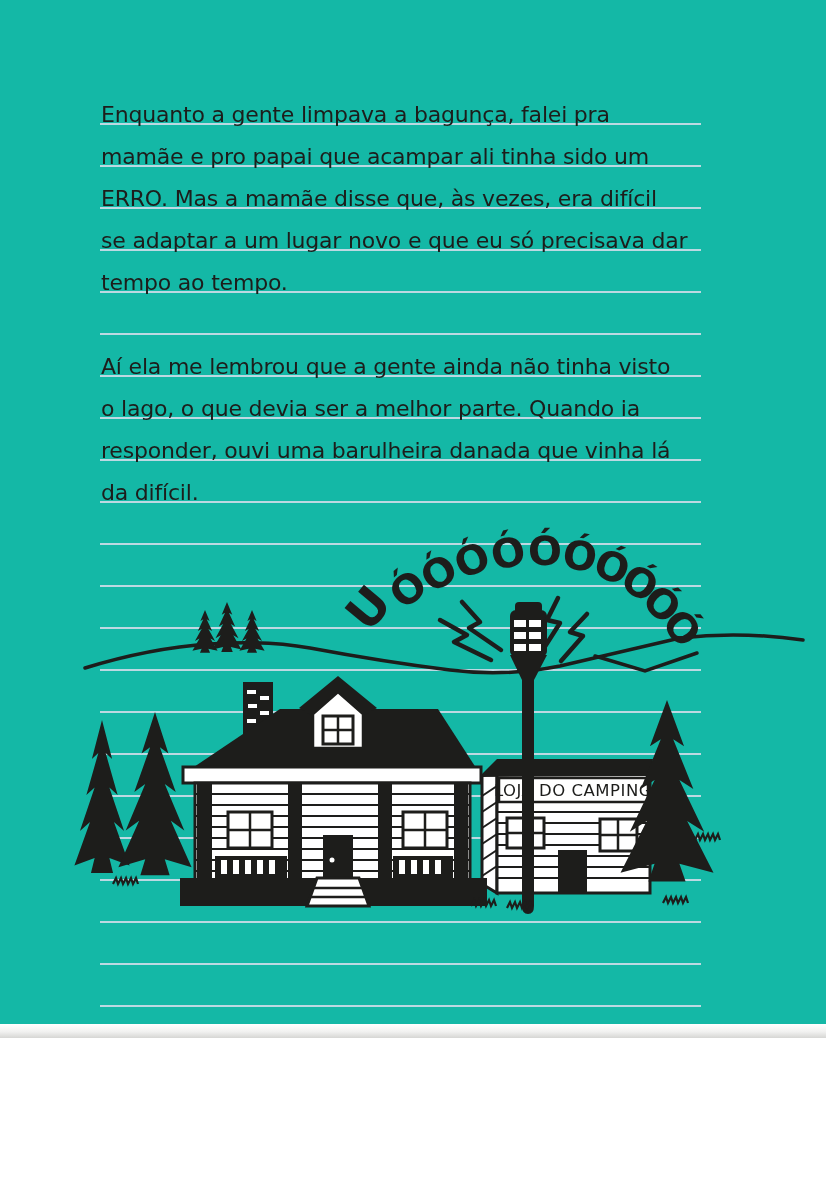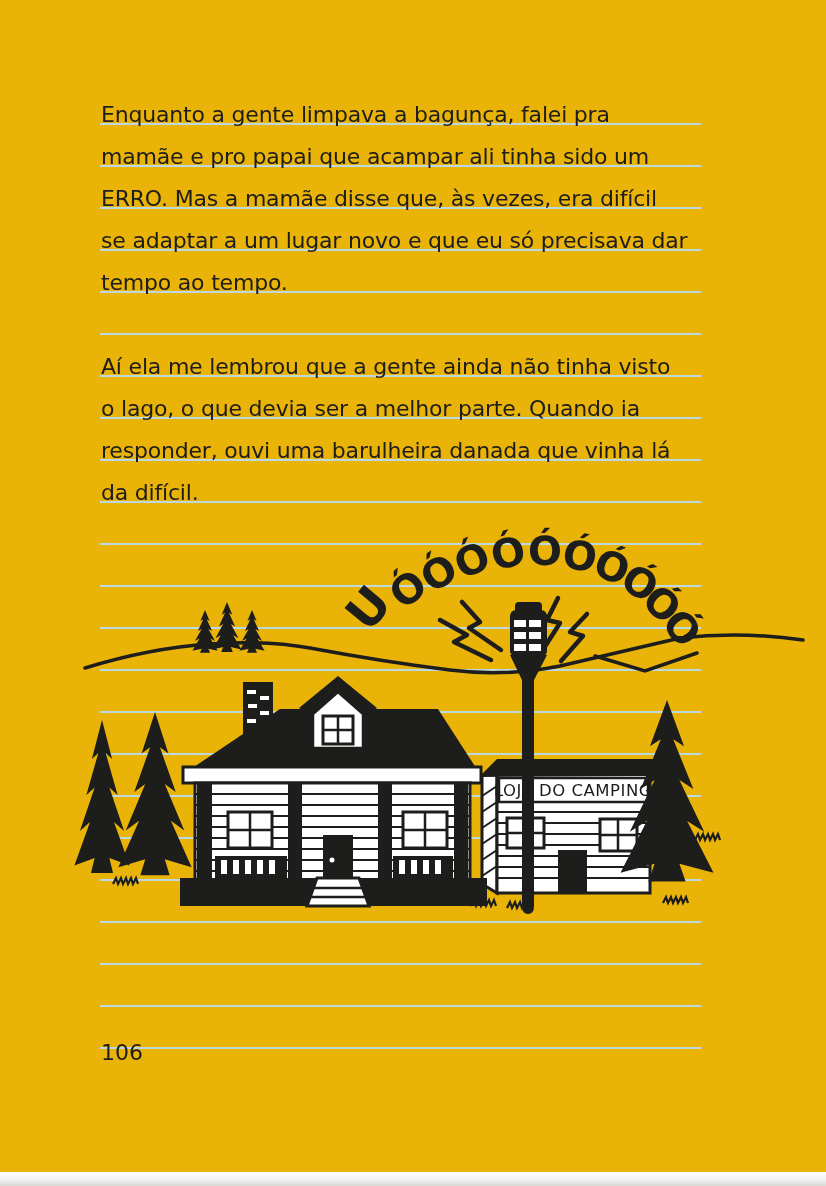--- a/index.html
+++ b/index.html
@@ -1,20 +1,20 @@
 <!DOCTYPE html>
 <html><head>
 <meta charset="utf-8">
 <style>
   html,body{margin:0;padding:0;}
   body{background:#ffffff;}
   .page{
     position:relative;
-    width:826px;height:1186px;
-    background:#eab308;
+    width:826px;height:1038px;
+    background:#14b8a6;
     overflow:hidden;
     font-family:"DejaVu Sans",sans-serif;
     color:#1d1d1b;
   }
   .ruled-lines{
     position:absolute;
     left:100px;top:83px;width:601px;height:967px;
     background:repeating-linear-gradient(
       to bottom,
       transparent 0px, transparent 40px,

